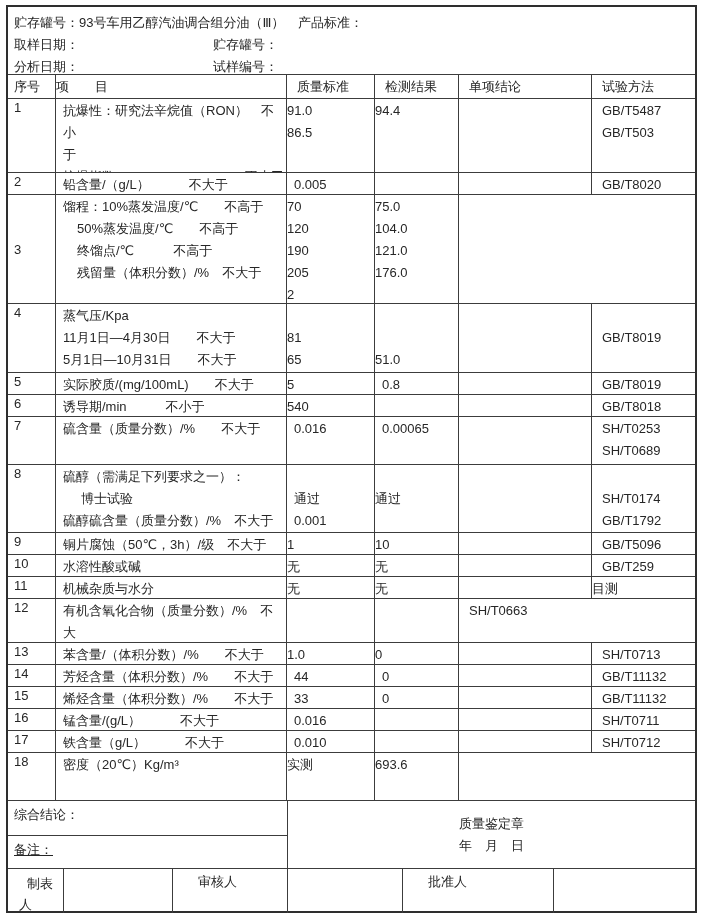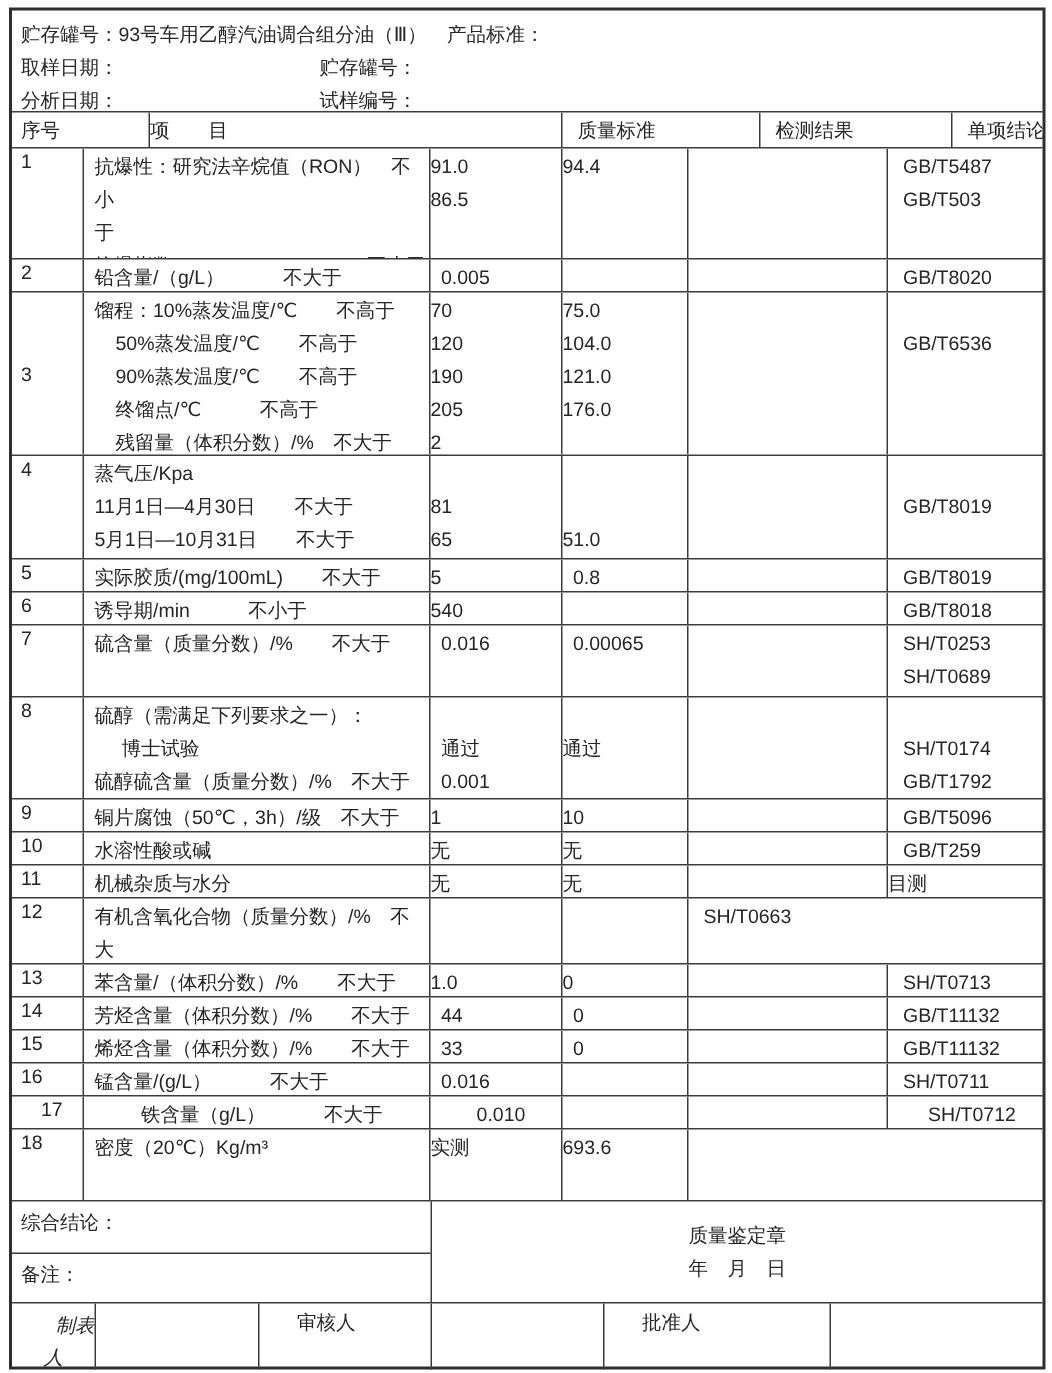--- a/index.html
+++ b/index.html
@@ -17,35 +17,35 @@
   
   .trow{display:grid;grid-template-columns:47px 231px 88px 84px 133px 103px;
         border-top:1px solid #3c3c3c;box-sizing:border-box;overflow:hidden;}
   .cell{box-sizing:border-box;overflow:hidden;padding-top:1px;}
   .cell + .cell{border-left:1px solid #3c3c3c;}
   .ln{height:22px;line-height:22px;white-space:normal;}
   .wrapcell .ln{height:auto;min-height:22px;}
   .c{text-align:left;}
   .pl10{padding-left:10px;}
   .pl6{padding-left:6px;}
-  .hrow{height:24px;gap:44px;}
+  .hrow{height:24px;}
   .hrow .cell{line-height:22px;}
   .mid{display:flex;align-items:center;}
   
   .ftop{display:flex;border-top:1px solid #3c3c3c;height:68px;box-sizing:border-box;}
   .ftop-left{width:279px;box-sizing:border-box;}
   .ftop-right{flex:1;border-left:1px solid #3c3c3c;box-sizing:border-box;
               display:flex;flex-direction:column;align-items:center;
               justify-content:center;gap:4px;}
   .fcl{height:34px;box-sizing:border-box;padding:5px 0 0 6px;}
-  .fcl + .fcl{border-top:1px solid #3c3c3c;}
+  .fcl + .fcl{border-top:1px solid #3c3c3c;text-decoration:underline;}
   .fbot{display:grid;grid-template-columns:55px 109px 115px 115px 151px 142px;
         border-top:1px solid #3c3c3c;height:45px;box-sizing:border-box;}
   .fbot .cell{padding-top:4px;}
-  .maker{padding-left:21px;text-indent:8px;line-height:21px;font-style:italic;}
+  .maker{padding-left:11px;text-indent:8px;line-height:21px;}
   .signer{padding-left:25px;}
 </style>
 </head>
 <body>
 
 <div class="sheet">
 
   <div class="meta">
     <div class="meta-row">
       <span class="meta-left">贮存罐号：93号车用乙醇汽油调合组分油（Ⅲ）</span>
@@ -102,42 +102,37 @@
         <div class="cell"></div>
         <div class="cell">
           <div class="ln" style="padding-left: 10px;">GB/T8020</div>
         </div>
       </div>
       <div class="trow wrapcell" style="height: 109px;">
         <div class="cell pl6 mid">3</div>
         <div class="cell">
           <div class="ln" style="padding-left: 7px;">馏程：10%蒸发温度/℃　　不高于</div>
           <div class="ln" style="padding-left: 21px;">50%蒸发温度/℃　　不高于</div>
-          <div class="ln" style="padding-left: 21px;">90%蒸发温度/℃　　不高于</div>
           <div class="ln" style="padding-left: 21px;">终馏点/℃　　　不高于</div>
           <div class="ln" style="padding-left: 21px;">残留量（体积分数）/%　不大于</div>
         </div>
         <div class="cell">
           <div class="ln c">70</div>
           <div class="ln c">120</div>
           <div class="ln c">190</div>
           <div class="ln c">205</div>
           <div class="ln c">2</div>
         </div>
         <div class="cell">
           <div class="ln c">75.0</div>
           <div class="ln c">104.0</div>
           <div class="ln c">121.0</div>
           <div class="ln c">176.0</div>
         </div>
         <div class="cell"></div>
-        <div class="cell">
-          <div class="ln" style="padding-left: 10px;">&nbsp;</div>
-          <div class="ln" style="padding-left: 10px;">GB/T6536</div>
-        </div>
       </div>
       <div class="trow wrapcell" style="height: 69px;">
         <div class="cell pl6">4</div>
         <div class="cell">
           <div class="ln" style="padding-left: 7px;">蒸气压/Kpa</div>
           <div class="ln" style="padding-left: 7px;">11月1日—4月30日　　不大于</div>
           <div class="ln" style="padding-left: 7px;">5月1日—10月31日　　不大于</div>
         </div>
         <div class="cell">
           <div class="ln c">&nbsp;</div>
@@ -339,21 +334,21 @@
         </div>
         <div class="cell">
           <div class="ln" style="padding-left: 7px;">0.016</div>
         </div>
         <div class="cell"></div>
         <div class="cell"></div>
         <div class="cell">
           <div class="ln" style="padding-left: 10px;">SH/T0711</div>
         </div>
       </div>
-      <div class="trow" style="height: 22px; text-align: center;">
+      <div class="trow" style="height: 22px;">
         <div class="cell pl6">17</div>
         <div class="cell">
           <div class="ln" style="padding-left: 7px;">铁含量（g/L）　　　不大于</div>
         </div>
         <div class="cell">
           <div class="ln" style="padding-left: 7px;">0.010</div>
         </div>
         <div class="cell"></div>
         <div class="cell"></div>
         <div class="cell">

